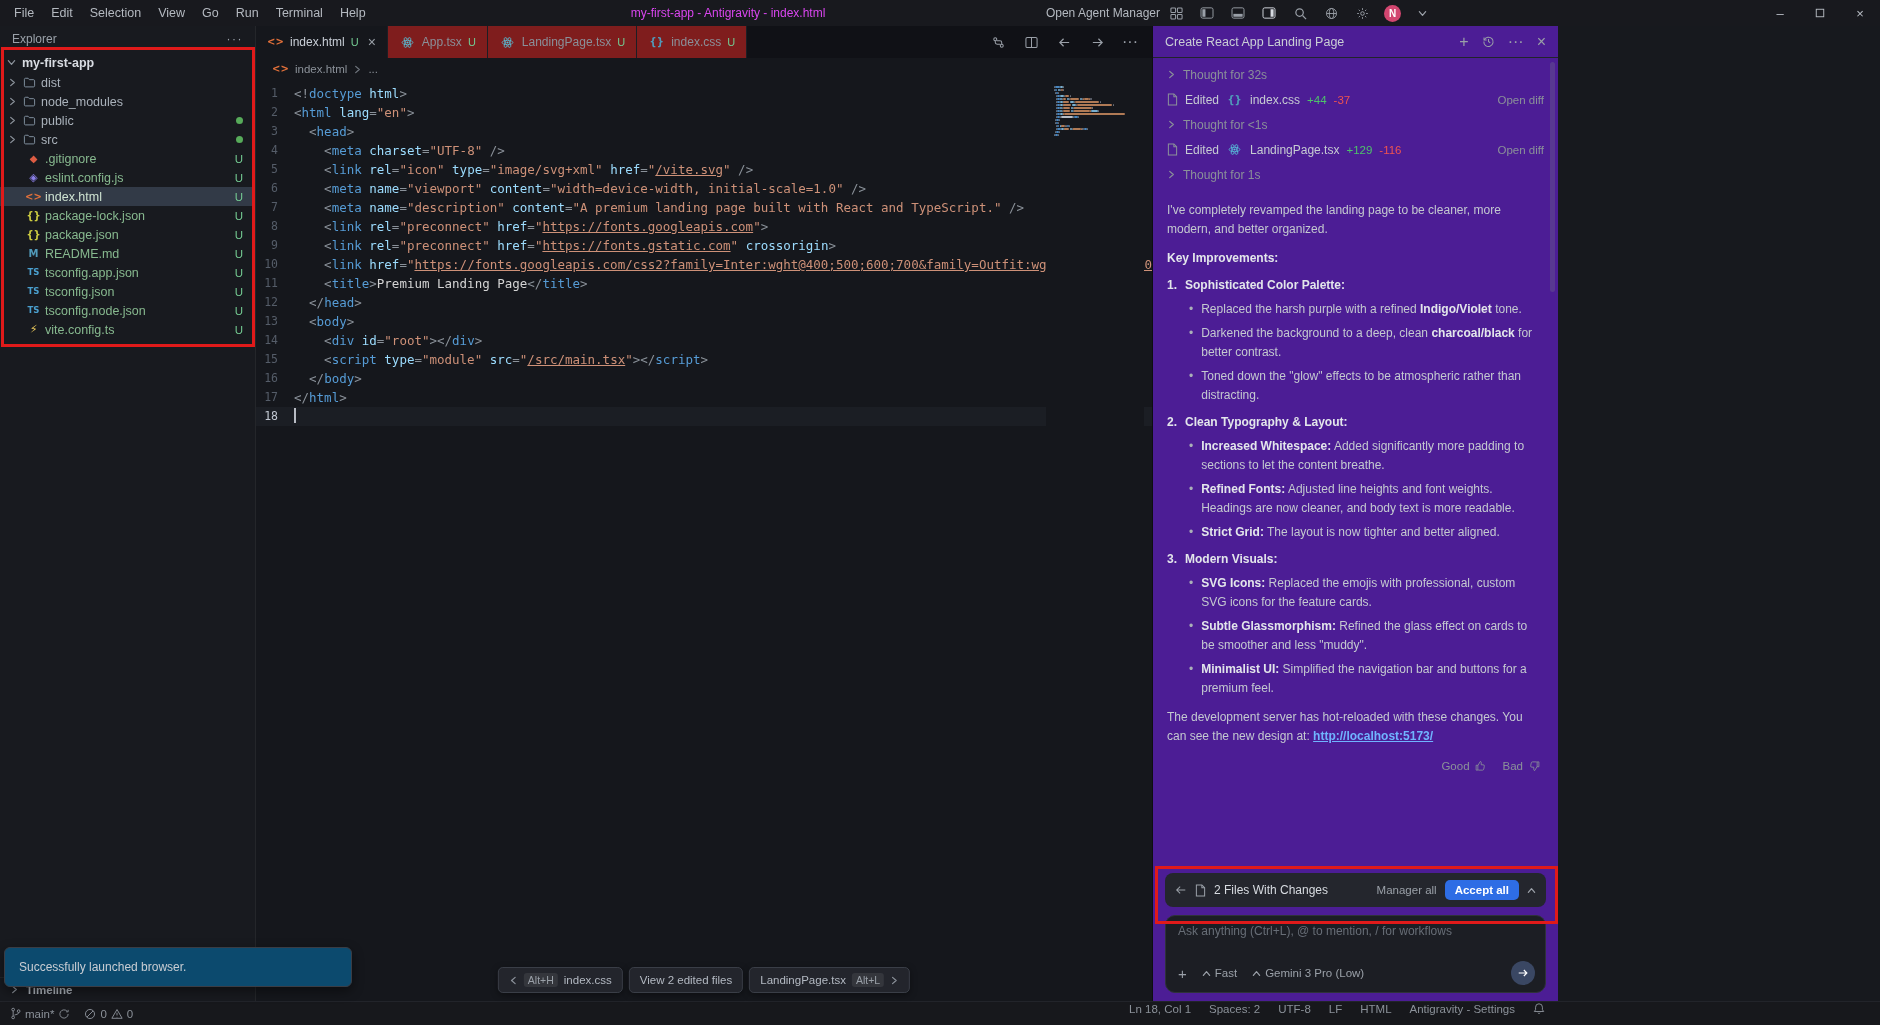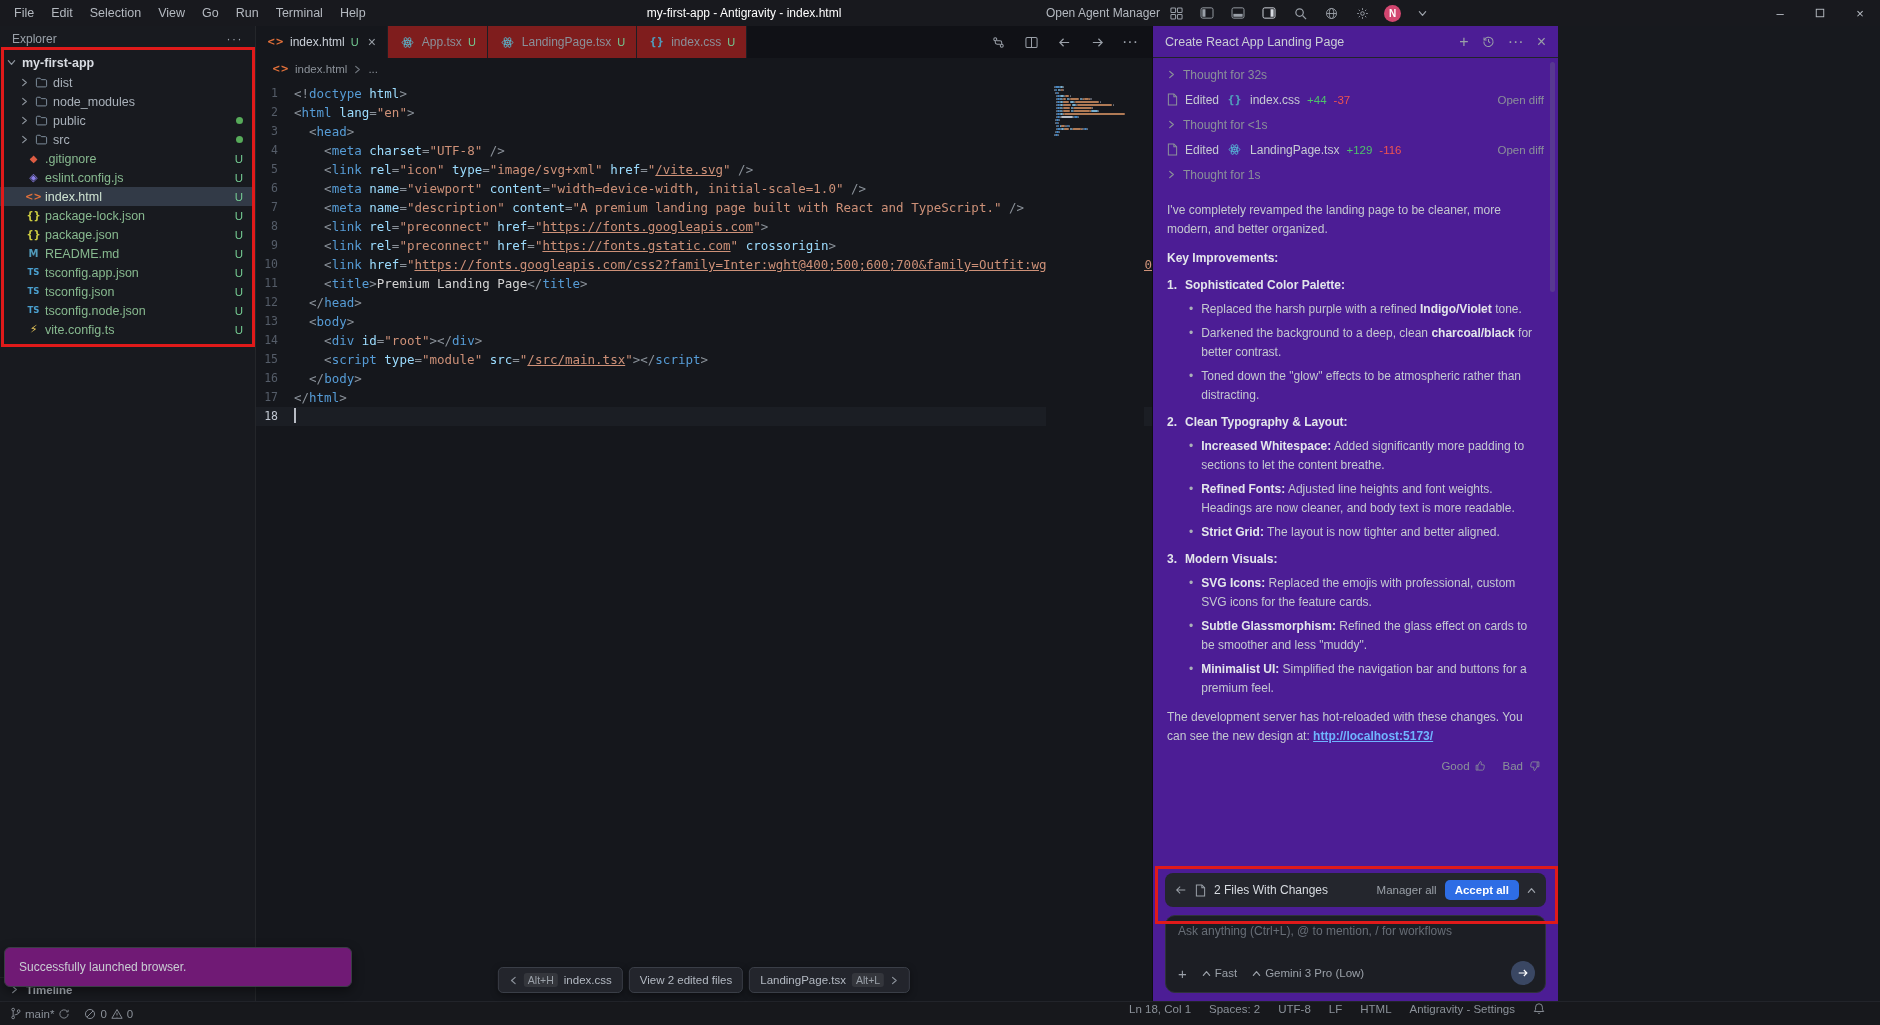--- a/index.html
+++ b/index.html
@@ -4,40 +4,40 @@
 <style>
 *{margin:0;padding:0;box-sizing:border-box;cursor:default}
 html,body{width:1880px;height:1025px;overflow:hidden;background:#101114;
   font-family:"Liberation Sans",sans-serif;-webkit-font-smoothing:antialiased}
 .window{position:relative;width:1880px;height:1025px;display:flex;flex-direction:column;background:#1b1c20;color:#c8ccd2}
 
 
 .titlebar{flex:0 0 26px;height:26px;background:#18191e;display:flex;align-items:center;position:relative;font-size:12.5px;color:#b4b9c0;z-index:20}
 .menus{display:flex;gap:1px;padding-left:6px}
 .menu-item{padding:2px 8px;border-radius:4px}
-.win-title{position:absolute;left:574px;width:340px;top:0;height:26px;display:flex;align-items:center;justify-content:center;font-size:12px;color:#ffffff;white-space:nowrap}
+.win-title{position:absolute;left:558px;width:340px;top:0;height:26px;display:flex;align-items:center;justify-content:center;font-size:12px;color:#d946ef;white-space:nowrap}
 .tb-right{position:absolute;right:0;top:0;height:26px;display:flex;align-items:center;gap:13px}
 .tb-agent{display:flex;align-items:center;gap:7px;color:#b4b9c0;font-size:12px}
 .tbi{display:inline-flex;align-items:center;justify-content:center;color:#9aa0a8;width:18px;height:18px}
 .tbi.active-panel{color:#d7dbe2}
 .avatar{width:17px;height:17px;border-radius:50%;background:#d24670;color:#fff;font-size:10px;font-weight:700;display:flex;align-items:center;justify-content:center}
 .win-controls{display:flex;margin-left:315px;height:26px}
 .wc{width:40px;height:26px;display:flex;align-items:center;justify-content:center;color:#b9bec6;font-size:13px}
 
 
 .main{flex:1;display:flex;min-height:0}
 
 
 .sidebar{width:256px;background:#181a1f;border-right:1px solid #24262a;display:flex;flex-direction:column;position:relative}
 .sb-header{flex:0 0 26px;display:flex;align-items:center;padding:0 12px;font-size:12px;color:#9aa1a9}
 .sbh-dots{margin-left:auto;letter-spacing:1.5px;color:#9aa1a9;font-size:12px}
 .root-row{flex:0 0 21px;display:flex;align-items:center;gap:4px;padding-left:5px;font-size:12.5px;font-weight:700;color:#d8dce2}
 .tree{display:flex;flex-direction:column}
 .trow{flex:0 0 19px;display:flex;align-items:center;font-size:12.5px;color:#a9b1ba}
-.trow.foldr{padding-left:20px}
+.trow.foldr{padding-left:8px}
 .trow.filer{padding-left:25px}
 .trow.sel{background:#323a47}
 .trow.sel .fname{color:#cfe3d2}
 .tchev{display:inline-flex;width:13px;color:#8b929b}
 .fico{display:inline-flex;width:17px;justify-content:center;align-items:center}
 .fname{margin-left:3px;white-space:nowrap}
 .fname.untracked{color:#87b98f}
 .rbadge{margin-left:auto;padding-right:12px;color:#73c991;font-size:11.5px;display:inline-flex;align-items:center}
 .dot{width:7px;height:7px;border-radius:50%;background:#57ab5a;display:inline-block}
 .sb-bottom{margin-top:auto;flex:0 0 24px;border-top:1px solid #24262a;display:flex;align-items:center;gap:5px;padding-left:8px;font-size:11.5px;font-weight:700;color:#aab0b8}
@@ -119,21 +119,21 @@
 .mchev{display:inline-flex;color:#9aa0a8}
 .send{margin-left:auto;width:24px;height:24px;border-radius:50%;background:#3a4763;display:flex;align-items:center;justify-content:center}
 
 
 .statusbar{flex:0 0 24px;background:#17181c;border-top:1px solid #22242a;display:flex;padding:0 10px;font-size:11.5px;color:#8b9199;position:relative}
 .st-left{display:flex;gap:14px;align-items:center}
 .st-item{display:flex;gap:4px;align-items:center;white-space:nowrap}
 .st-right{position:absolute;right:335px;display:flex;gap:18px;align-items:center}
 
 
-.toast{position:absolute;left:4px;bottom:38px;width:348px;height:40px;background:#701a75;border:1px solid #3a3d45;border-radius:6px;display:flex;align-items:center;padding:0 14px;font-size:12px;color:#c9cdd3;z-index:40;box-shadow:0 4px 12px rgba(0,0,0,.45)}
+.toast{position:absolute;left:4px;bottom:38px;width:348px;height:40px;background:#0c4a6e;border:1px solid #3a3d45;border-radius:6px;display:flex;align-items:center;padding:0 14px;font-size:12px;color:#c9cdd3;z-index:40;box-shadow:0 4px 12px rgba(0,0,0,.45)}
 .annot{position:absolute;border:3px solid #e01a1a;z-index:100;pointer-events:none}
 #annot-explorer{left:1px;top:47px;width:254px;height:300px}
 #annot-changes{left:1155px;top:866px;width:403px;height:58px}
 
 
 .r90{transform:rotate(90deg)}.rn90{transform:rotate(-90deg)}.r180{transform:rotate(180deg)}
 span[data-icon]{display:inline-flex;align-items:center;justify-content:center}
 svg{display:block}
 </style>
 </head>

